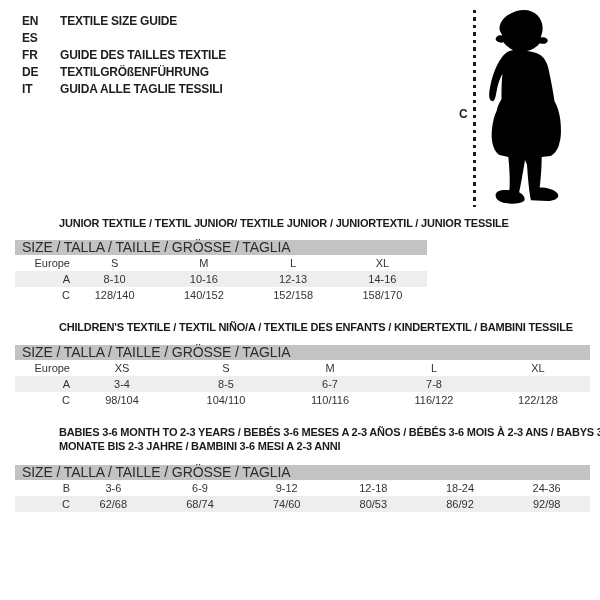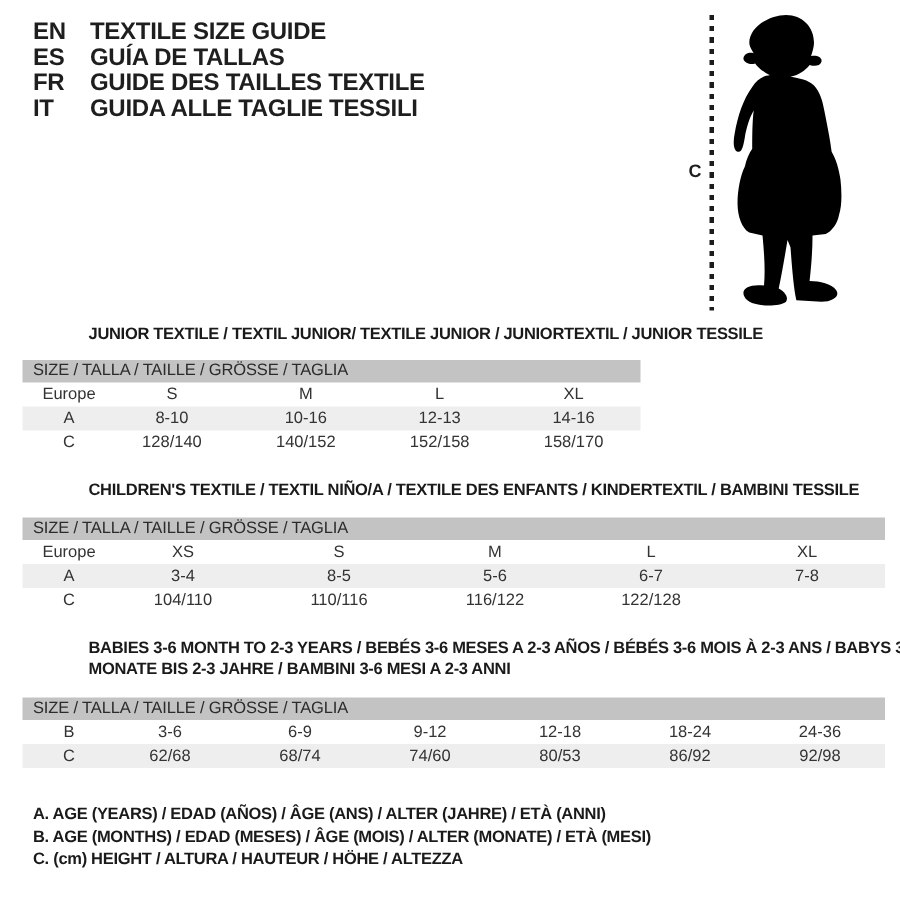--- a/index.html
+++ b/index.html
@@ -3,64 +3,67 @@
 <meta charset="utf-8">
 <style>
   html,body{margin:0;padding:0;}
   .sheet{
     position:relative;width:600px;height:600px;background:#ffffff;overflow:hidden;
     font-family:"Liberation Sans","DejaVu Sans",sans-serif;color:#1e1e1e;
   }
   
   .lang-block{position:absolute;left:22px;top:13px;}
   .lang-row{display:grid;grid-template-columns:38px auto;line-height:17px;}
-  .lang-code,.lang-title{font-size:16px;font-weight:bold;letter-spacing:-0.2px;white-space:nowrap;}
+  .lang-code,.lang-title{font-size:12px;font-weight:bold;letter-spacing:-0.2px;white-space:nowrap;}
   
   .measure-line{position:absolute;left:473px;top:10px;width:3px;height:197px;
     background:repeating-linear-gradient(to bottom,#1c1c1c 0 3.5px,transparent 3.5px 7.5px);}
   .c-marker{position:absolute;left:459px;top:107px;font-size:12px;font-weight:bold;}
   .baby-svg{position:absolute;left:483px;top:7px;}
   
   .sec-title{position:absolute;left:22px;font-size:11px;font-weight:bold;letter-spacing:-0.2px;line-height:14px;color:#1a1a1a;margin-left:37px;}
   .tbl{position:absolute;left:15px;}
   .t-narrow{width:412px;}
   .t-wide{width:575px;}
   .size-bar{height:15px;line-height:15px;background:#c3c3c3;color:#2b2b2b;
-    font-size:11px;padding-left:7px;letter-spacing:-0.1px;}
+    font-size:14px;padding-left:7px;letter-spacing:-0.1px;}
   .trow{display:grid;height:16px;line-height:16px;font-size:11px;color:#333333;}
   .cols4{grid-template-columns:55px repeat(4,1fr);}
   .cols5{grid-template-columns:55px repeat(5,1fr);}
   .cols6{grid-template-columns:55px repeat(6,1fr);}
   .stripe{background:#eeeeee;}
-  .lbl{text-align:center;padding-left:7px;}
+  .lbl{text-align:right;padding-left:7px;}
   .cell{text-align:center;}
   #sec1-title{top:216px;width:560px;} #sec1-table{top:240px;}
   #sec2-title{top:320px;width:572px;} #sec2-table{top:345px;}
   #sec3-title{top:425px;width:572px;} #sec3-table{top:465px;}
   
   .footnotes{position:absolute;left:22px;top:536px;}
   .footnote{font-size:11px;font-weight:bold;line-height:15.2px;letter-spacing:-0.2px;color:#1a1a1a;white-space:nowrap;}
 </style>
 </head>
 <body>
 
 <div class="sheet">
 
   <div class="lang-block">
     <div class="lang-row">
       <span class="lang-code">EN</span>
       <span class="lang-title">TEXTILE SIZE GUIDE</span>
     </div>
     <div class="lang-row">
       <span class="lang-code">ES</span>
-      <span class="lang-title">GUÍA DE TALLAS</span>
     </div>
     <div class="lang-row">
       <span class="lang-code">FR</span>
       <span class="lang-title">GUIDE DES TAILLES TEXTILE</span>
+    </div>
+    <div class="lang-row">
+      <span class="lang-code">DE</span>
+      <span class="lang-title">TEXTILGRÖßENFÜHRUNG</span>
     </div>
     <div class="lang-row">
       <span class="lang-code">IT</span>
       <span class="lang-title">GUIDA ALLE TAGLIE TESSILI</span>
     </div>
   </div>
 
   <div class="measure-line"></div>
   <span class="c-marker">C</span>
   <svg class="baby-svg" width="86" height="200" viewBox="0 0 86 204" aria-hidden="true">
@@ -119,26 +122,26 @@
       <span class="cell">XS</span>
       <span class="cell">S</span>
       <span class="cell">M</span>
       <span class="cell">L</span>
       <span class="cell">XL</span>
     </div>
     <div class="trow cols5 stripe">
       <span class="lbl">A</span>
       <span class="cell">3-4</span>
       <span class="cell">8-5</span>
-      <span class="cell">5-6</span>
       <span class="cell">6-7</span>
       <span class="cell">7-8</span>
     </div>
     <div class="trow cols5">
       <span class="lbl">C</span>
+      <span class="cell">98/104</span>
       <span class="cell">104/110</span>
       <span class="cell">110/116</span>
       <span class="cell">116/122</span>
       <span class="cell">122/128</span>
     </div>
   </div>
 
   <div class="sec-title" id="sec3-title">BABIES 3-6 MONTH TO 2-3 YEARS / BEBÉS 3-6 MESES A 2-3 AÑOS / BÉBÉS 3-6 MOIS À 2-3 ANS / BABYS 3-6 MONATE BIS 2-3 JAHRE / BAMBINI 3-6 MESI A 2-3 ANNI</div>
   <div class="tbl t-wide" id="sec3-table">
     <div class="size-bar">SIZE / TALLA / TAILLE / GRÖSSE / TAGLIA</div>
@@ -155,19 +158,14 @@
       <span class="lbl">C</span>
       <span class="cell">62/68</span>
       <span class="cell">68/74</span>
       <span class="cell">74/60</span>
       <span class="cell">80/53</span>
       <span class="cell">86/92</span>
       <span class="cell">92/98</span>
     </div>
   </div>
 
-  <div class="footnotes">
-    <div class="footnote">A. AGE (YEARS) / EDAD (AÑOS) / ÂGE (ANS) / ALTER (JAHRE) / ETÀ (ANNI)</div>
-    <div class="footnote">B. AGE (MONTHS) / EDAD (MESES) / ÂGE (MOIS) / ALTER (MONATE) / ETÀ (MESI)</div>
-    <div class="footnote">C. (cm) HEIGHT / ALTURA / HAUTEUR / HÖHE / ALTEZZA</div>
-  </div>
 
 </div>
 
 </body></html>

